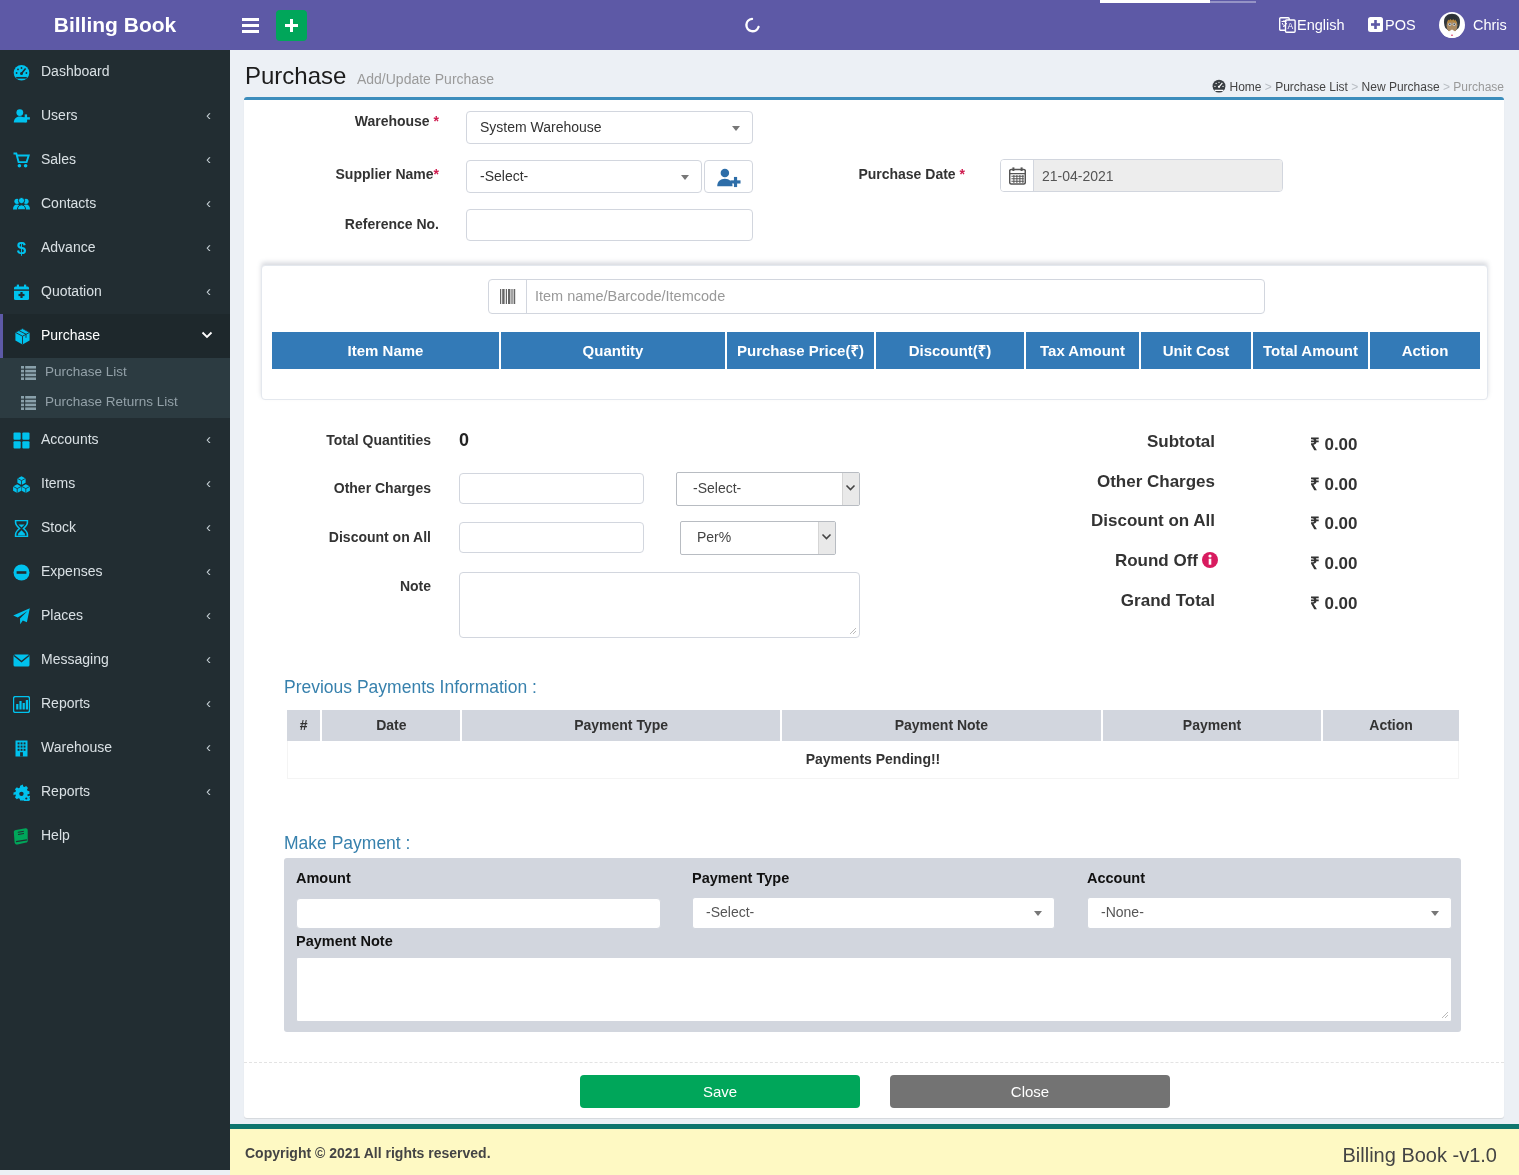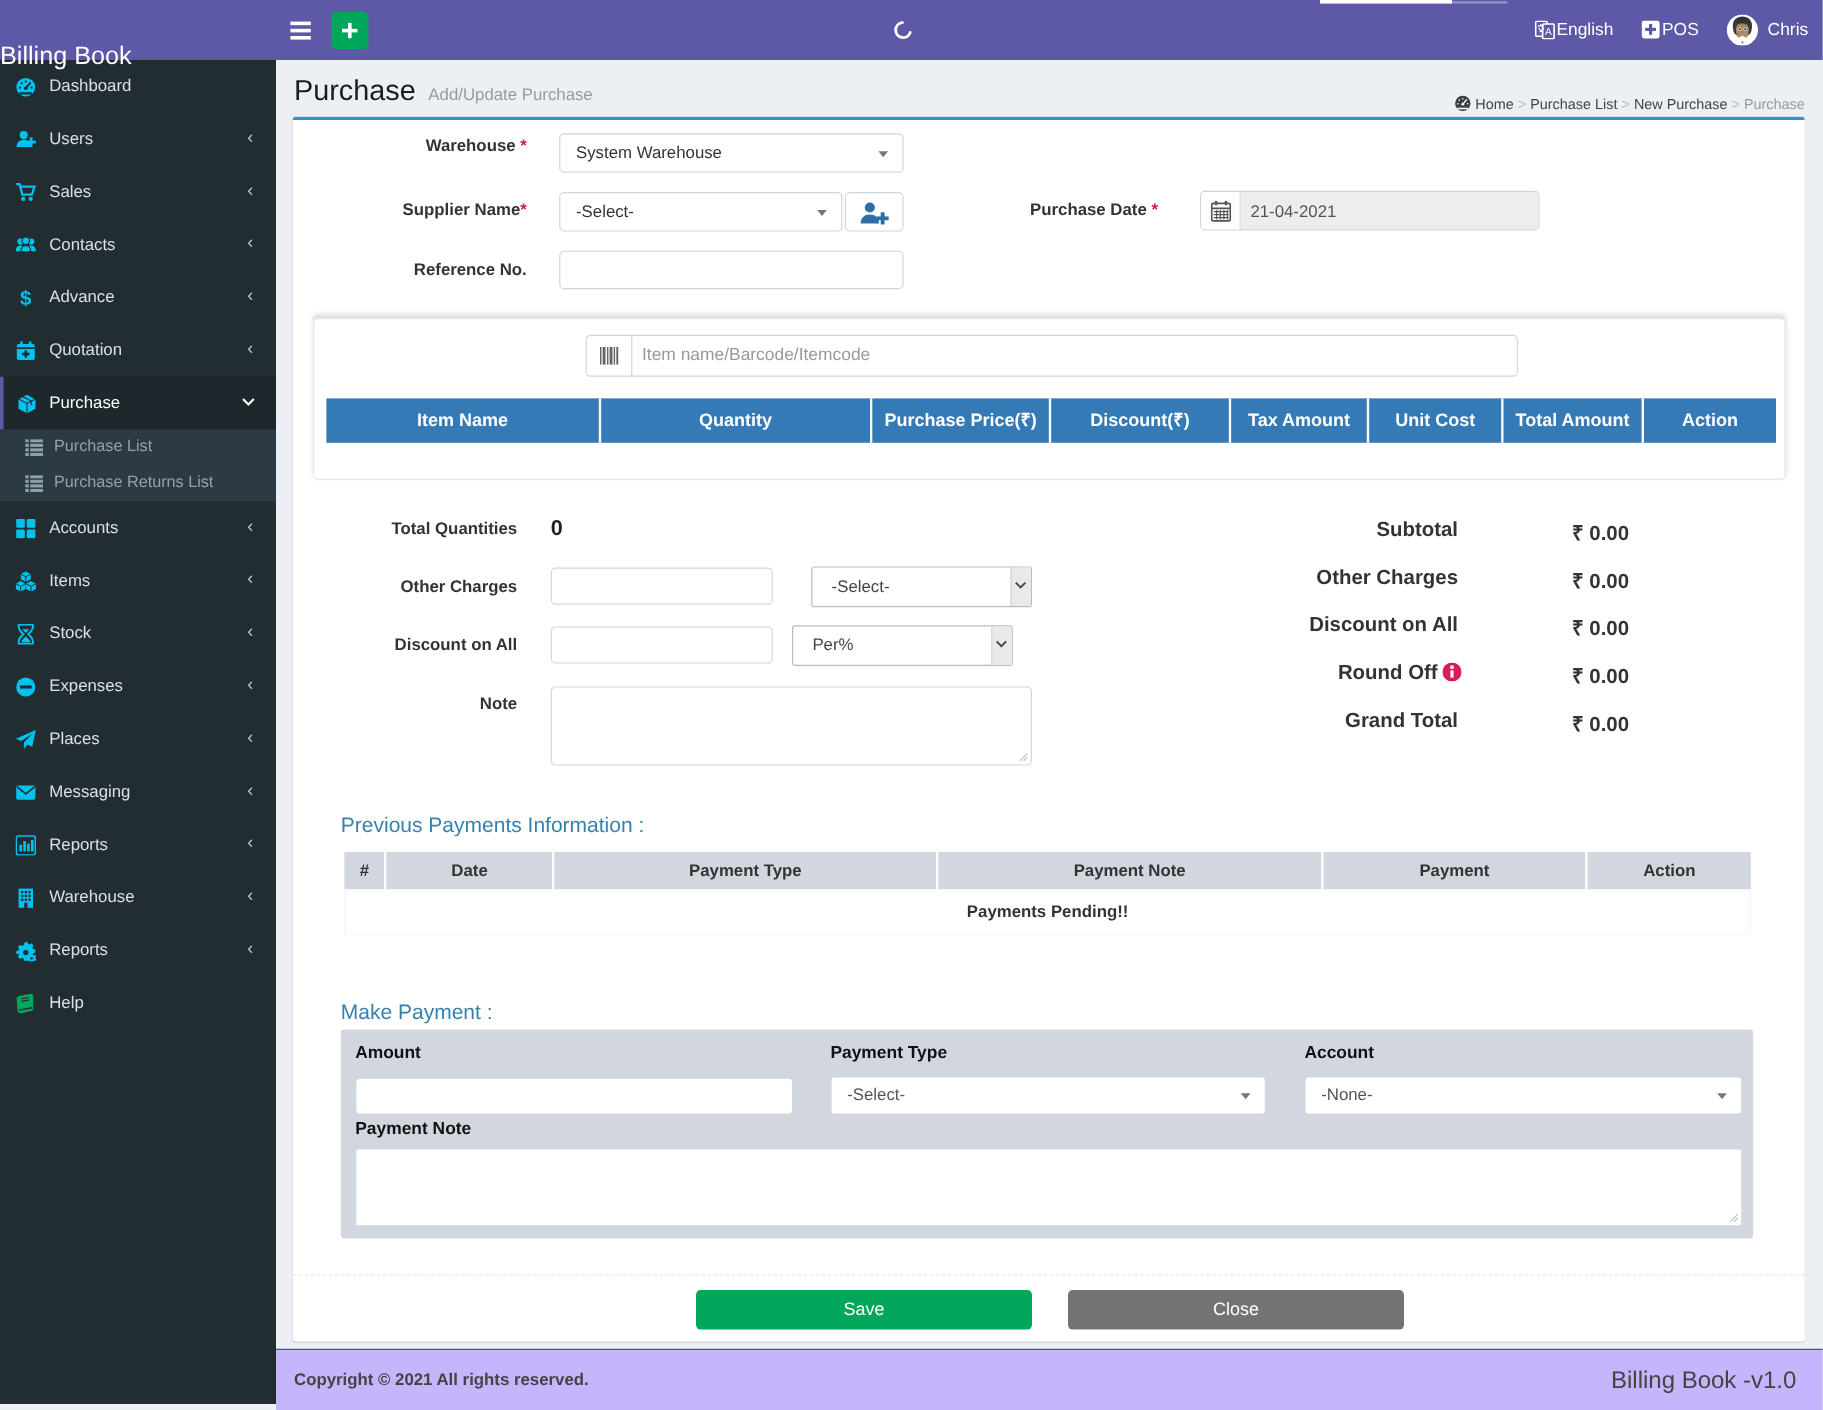--- a/index.html
+++ b/index.html
@@ -1,21 +1,21 @@
 <!DOCTYPE html>
 <html><head>
 <meta charset="utf-8">
 <style>
 * { margin:0; padding:0; box-sizing:border-box; }
 html,body { width:1519px; height:1175px; font-family:"Liberation Sans",sans-serif; background:#ecf0f5; overflow:hidden; }
 .abs { position:absolute; }
 #page { position:relative; width:1519px; height:1175px; }
 
 #navbar { left:0; top:0; width:1519px; height:50px; background:#5d59a6; }
-#logo { left:0; top:0; width:230px; height:50px; color:#fff; font-size:21px; font-weight:normal; line-height:50px;margin-top:22px; }
+#logo { left:0; top:0; width:230px; height:50px; color:#fff; font-size:21px; font-weight:bold; text-align:center; line-height:50px; }
 .nbtxt { color:#fff; font-size:14.5px; line-height:50px; }
 #progress { left:1100px; top:0; width:110px; height:3px; background:#fff; }
 #progress2 { left:1208px; top:1px; width:48px; height:2px; background:rgba(255,255,255,.35); }
 
 #sidebar { left:0; top:50px; width:230px; height:1120px; background:#222d32; }
 .mi { position:absolute; left:0; width:230px; height:44px; }
 .mi .ic { position:absolute; left:13px; top:50%; margin-top:-8px; width:17px; height:17px; }
 .mi .tx { position:absolute; left:41px; top:50%; margin-top:-9px; font-size:14px; color:#d9e0e4; }
 .mi .ch { position:absolute; right:19px; top:50%; margin-top:-10px; font-size:15px; color:#c2ccd1; }
 .smi { position:absolute; left:0; width:230px; height:30px; }
@@ -353,21 +353,21 @@
       <div class="inp" style="left:215px;top:373px;width:185px;height:31px"></div>
       <div class="nsel" style="left:432px;top:372px;width:184px;height:34px">
           <span class="t">-Select-</span>
           <span class="b"></span>
           <svg class="v" viewBox="0 0 11 11">
             <path d="M1.5 3.5 5.5 7.5 9.5 3.5" fill="none" stroke="#444" stroke-width="1.6"></path>
           </svg>
         </div>
       <div class="lbl" style="left:0;top:429px;width:187px">Discount on All</div>
       <div class="inp" style="left:215px;top:422px;width:185px;height:31px"></div>
-      <div class="nsel" style="left:416px;top:421px;width:184px;height:34px">
+      <div class="nsel" style="left:436px;top:421px;width:156px;height:34px">
           <span class="t">Per%</span>
           <span class="b"></span>
           <svg class="v" viewBox="0 0 11 11">
             <path d="M1.5 3.5 5.5 7.5 9.5 3.5" fill="none" stroke="#444" stroke-width="1.6"></path>
           </svg>
         </div>
       <div class="lbl" style="left:0;top:478px;width:187px">Note</div>
       <div class="inp" style="left:215px;top:472px;width:401px;height:66px">
         <svg style="position:absolute;right:2px;bottom:2px" width="8" height="8" viewBox="0 0 8 8">
             <path d="M7 1 1 7M7 4 4 7" stroke="#bbb" stroke-width="1"></path>
@@ -421,21 +421,21 @@
               <path d="M7 1 1 7M7 4 4 7" stroke="#bbb" stroke-width="1"></path>
             </svg>
         </div>
       </div>
 
       <div class="abs" style="left:0;top:962px;width:1260px;border-top:1px dashed #e3e3e3"></div>
       <div class="abs" style="left:336px;top:975px;width:280px;height:33px;background:#00a65a;border-radius:4px;color:#fff;font-size:15px;text-align:center;line-height:33px">Save</div>
       <div class="abs" style="left:646px;top:975px;width:280px;height:33px;background:#737373;border-radius:4px;color:#fff;font-size:15px;text-align:center;line-height:33px">Close</div>
     </div>
   </div>
-  <div class="abs" style="left:230px;top:1124px;width:1289px;height:51px;background:#c4b5fd;border-top:1px solid #0f766e">
+  <div class="abs" style="left:230px;top:1124px;width:1289px;height:51px;background:#fef9c3;border-top:5px solid #0f766e">
     <div class="abs" style="left:15px;top:16px;font-size:14px;font-weight:bold;color:#444">Copyright © 2021 All rights reserved.</div>
     <div class="abs" style="right:22px;top:15px;font-size:20px;font-weight:normal;color:#444">Billing Book -v1.0</div>
   </div>
   <div class="abs" id="navbar">
 
     <div class="abs" style="left:242px;top:18px;width:17px;height:2.5px;background:#fff"></div>
     <div class="abs" style="left:242px;top:24px;width:17px;height:2.5px;background:#fff"></div>
     <div class="abs" style="left:242px;top:30px;width:17px;height:2.5px;background:#fff"></div>
 
     <div class="abs" style="left:276px;top:10px;width:31px;height:31px;background:#00a65a;border-radius:4px">

